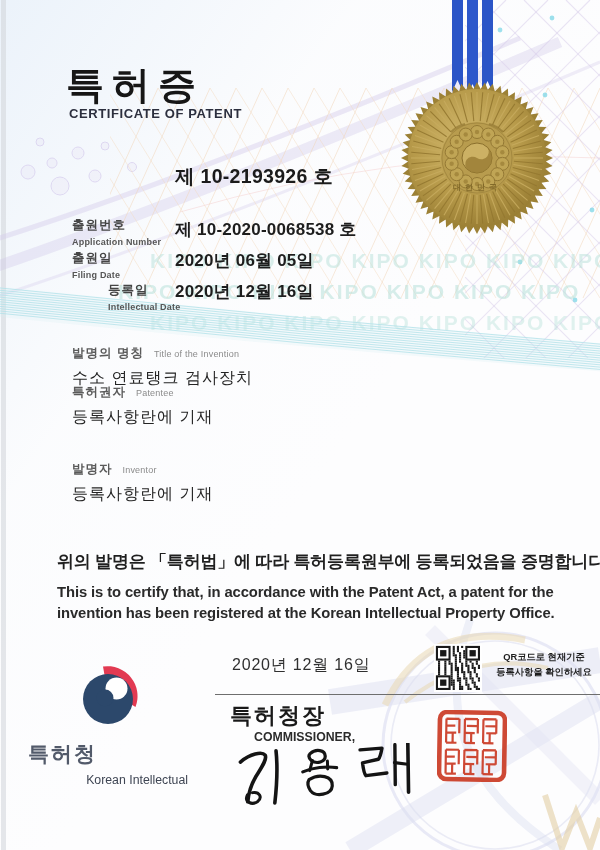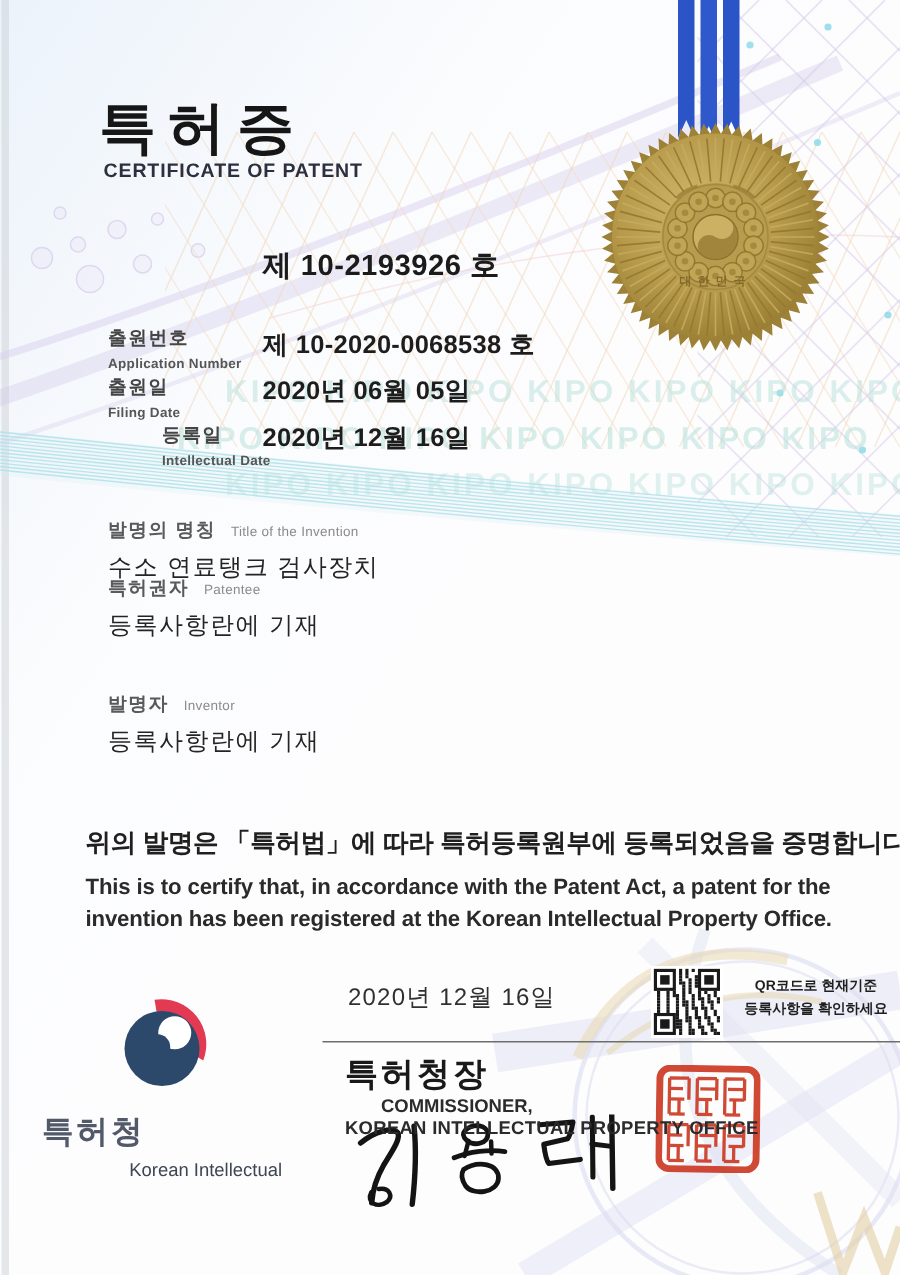--- a/index.html
+++ b/index.html
@@ -562,21 +562,20 @@
   </svg>
   <div class="txt qr-caption">
     <div>QR코드로 현재기준</div>
     <div>등록사항을 확인하세요</div>
   </div>
 
   <div class="divider"></div>
 
   <div class="txt chief">특허청장</div>
   <div class="txt comm1">COMMISSIONER,</div>
-  <div class="txt comm2">KOREAN INTELLECTUAL PROPERTY OFFICE</div>
 
   <svg class="deco" style="left:233px;top:743px" width="195" height="72" viewBox="0 0 195 72" aria-label="김용래">
     <g transform="rotate(-2 95 35)" stroke="#141414" fill="none" stroke-linecap="round" stroke-linejoin="round">
       <path d="M8,16 C18,8 30,6 33,10 C35,14 29,22 23,31 C18,39 15,47 14,56" stroke-width="3.6"></path>
       <path d="M14,49 C10,56 18,60 24,56 C29,52 26,46 19,47" stroke-width="3"></path>
       <path d="M44,6 C45,20 44,38 41,58" stroke-width="3.6"></path>
       <path d="M78,10 C84,5 93,7 93,13 C93,19 84,21 79,17 C76,14 76,12 78,10" stroke-width="3.2"></path>
       <path d="M80,17 L77,27" stroke-width="3"></path>
         <path d="M95,18 L95,26" stroke-width="3"></path>
       <path d="M70,28 C80,24 94,23 104,25" stroke-width="3.2"></path>

